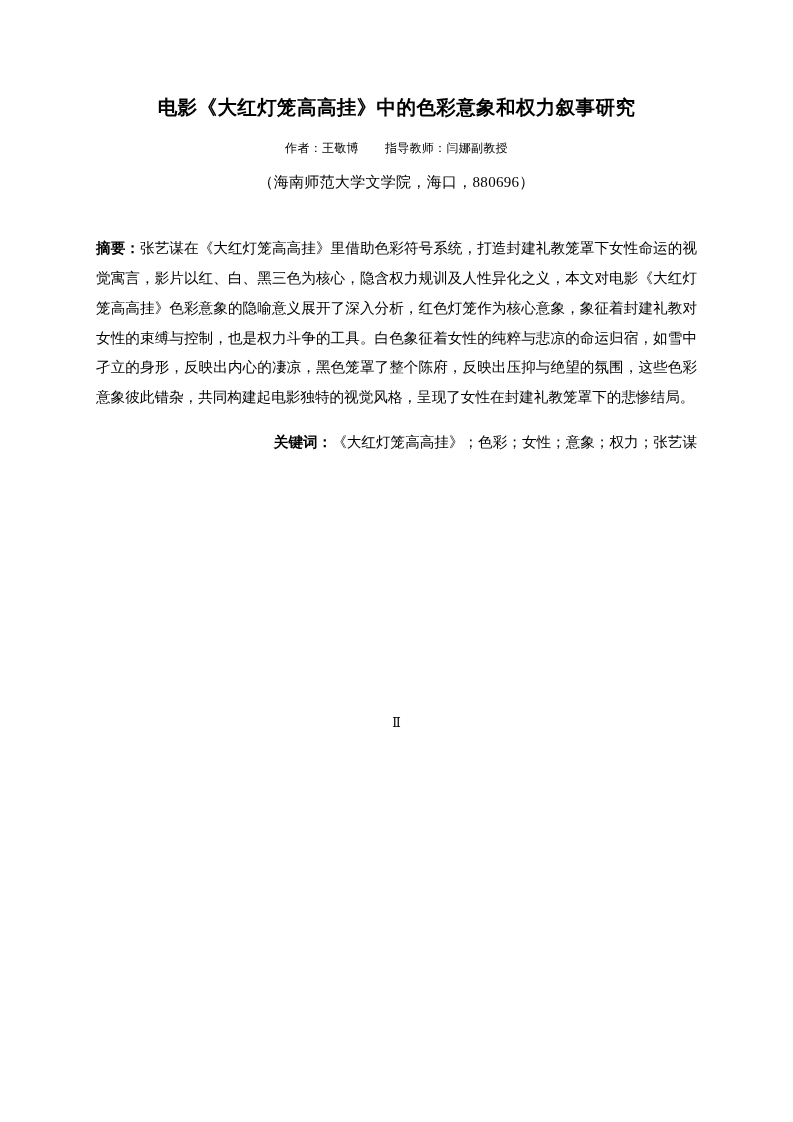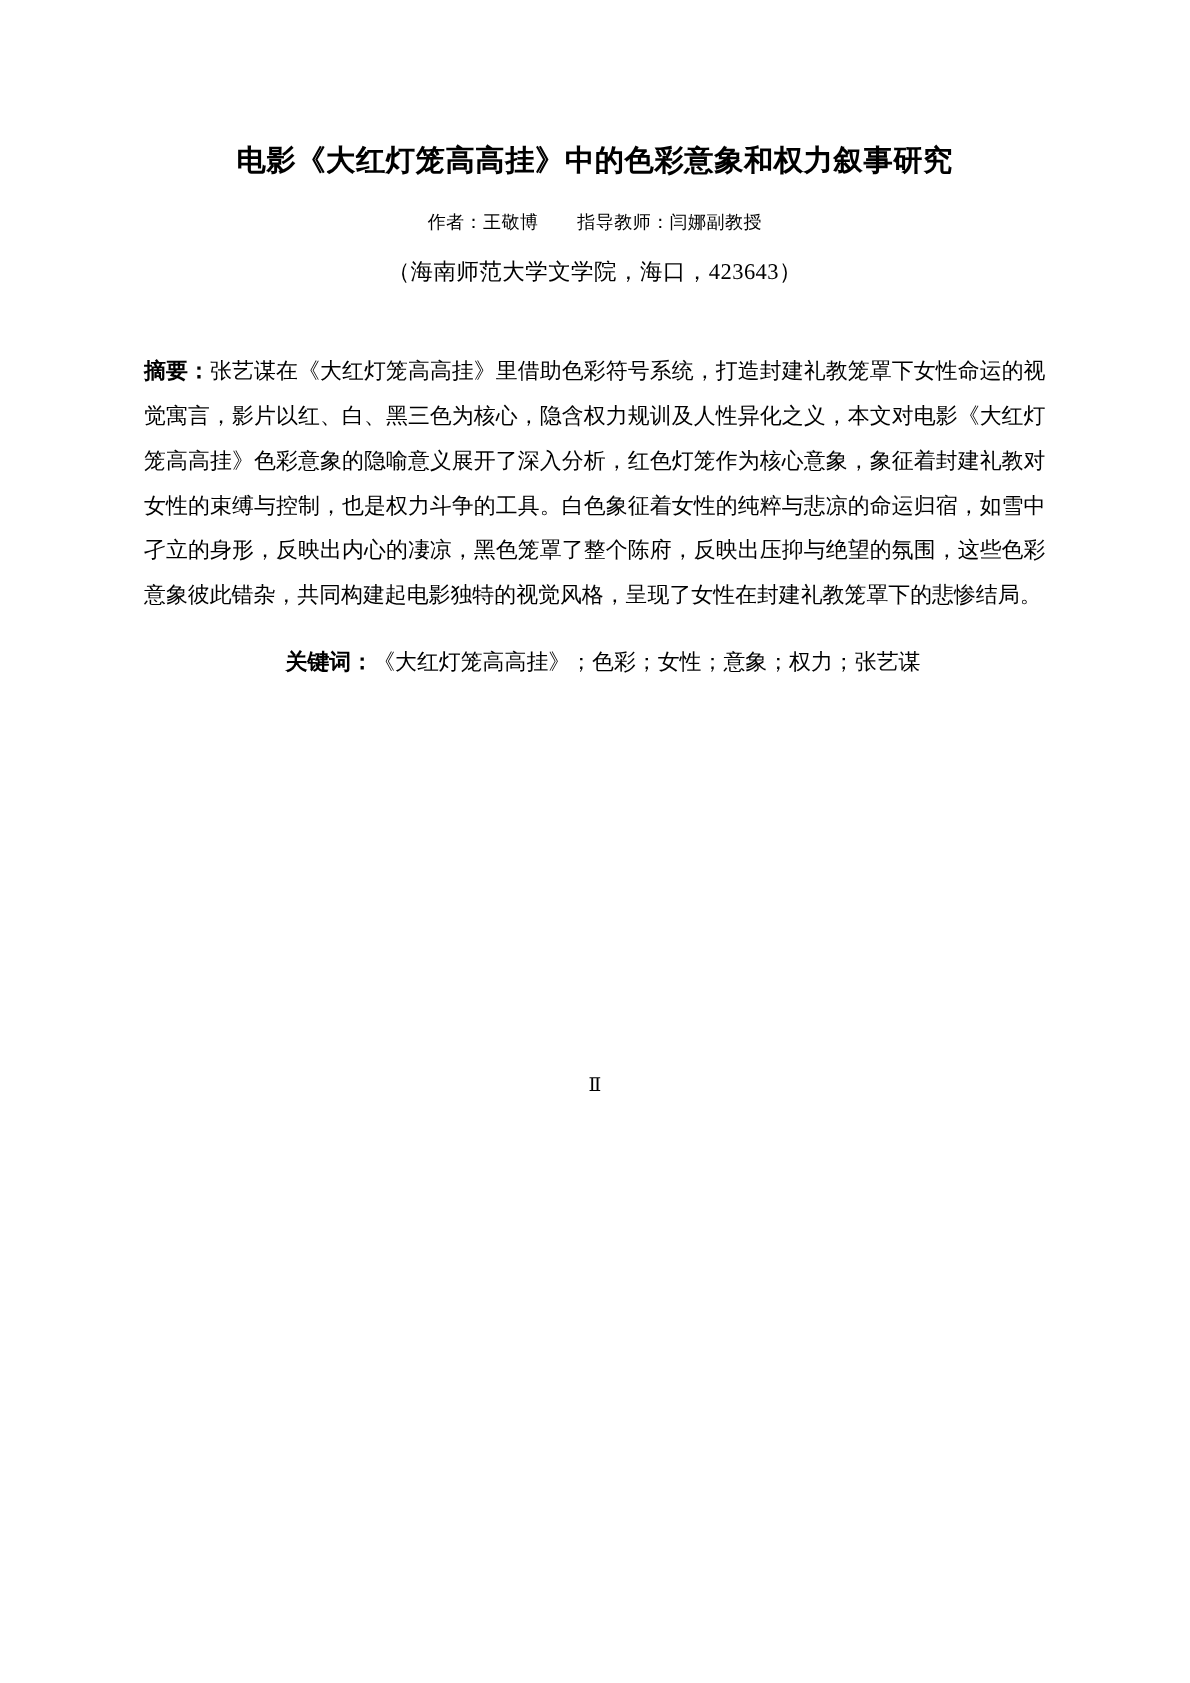--- a/index.html
+++ b/index.html
@@ -64,21 +64,21 @@
   }
   .label-bold {
     font-family: "Liberation Sans", "DejaVu Sans", sans-serif;
     font-weight: bold;
     font-size: 14.6px;
   }
   .keywords {
     font-size: 14.6px;
     line-height: 2.05;
     margin-top: 2px;
-    text-align: center;
+    text-align: right;
     margin-left: 11px;
   }
   .page-number {
     position: absolute;
     left: 0;
     right: 0;
     bottom: 55px;
     text-align: center;
     font-size: 12.5px;
     font-family: "Liberation Serif", "DejaVu Serif", serif;
@@ -88,21 +88,21 @@
 <body>
 
 <div class="page">
 
   <h1 class="doc-title">电影《大红灯笼高高挂》中的色彩意象和权力叙事研究</h1>
 
   <div class="byline">
     <span>作者：</span><span>王敬博</span><span class="gap"></span><span>指导教师：</span><span>闫娜副教授</span>
   </div>
 
-  <div class="affiliation">（海南师范大学文学院，海口，423643）</div>
+  <div class="affiliation">（海南师范大学文学院，海口，880696）</div>
 
   <div class="abstract-block">
     <p class="abstract-body"><span class="label-bold">摘要：</span><span>张艺谋在《大红灯笼高高挂》里借助色彩符号系统，打造封建礼教笼罩下女性命运的视觉寓言，影片以红、白、黑三色为核心，隐含权力规训及人性异化之义，本文对电影《大红灯笼高高挂》色彩意象的隐喻意义展开了深入分析，红色灯笼作为核心意象，象征着封建礼教对女性的束缚与控制，也是权力斗争的工具。白色象征着女性的纯粹与悲凉的命运归宿，如雪中孑立的身形，反映出内心的凄凉，黑色笼罩了整个陈府，反映出压抑与绝望的氛围，这些色彩意象彼此错杂，共同构建起电影独特的视觉风格，呈现了女性在封建礼教笼罩下的悲惨结局。</span></p>
     <p class="keywords"><span class="label-bold">关键词：</span><span>《大红灯笼高高挂》；色彩；女性；意象；权力；张艺谋</span></p>
   </div>
 
   <div class="page-number">Ⅱ</div>
 
 </div>
 

